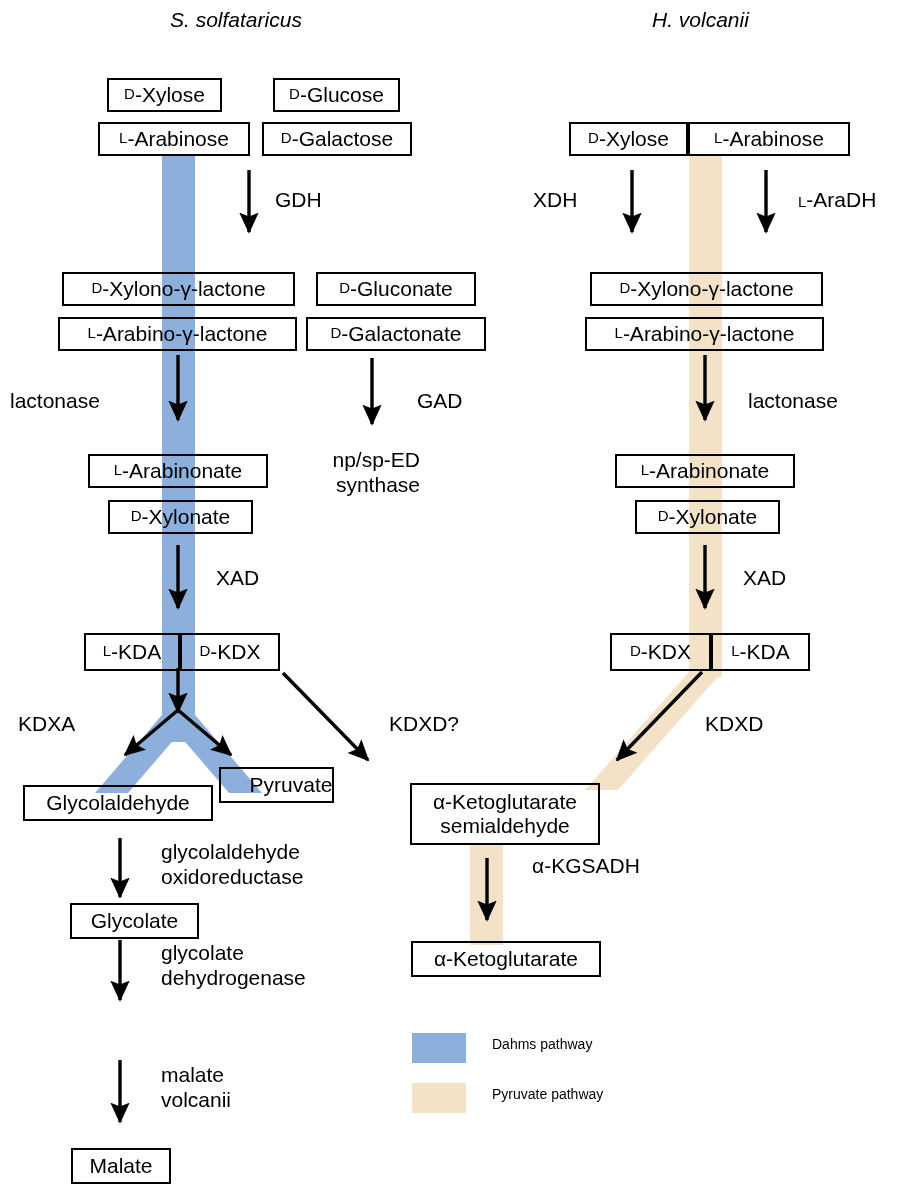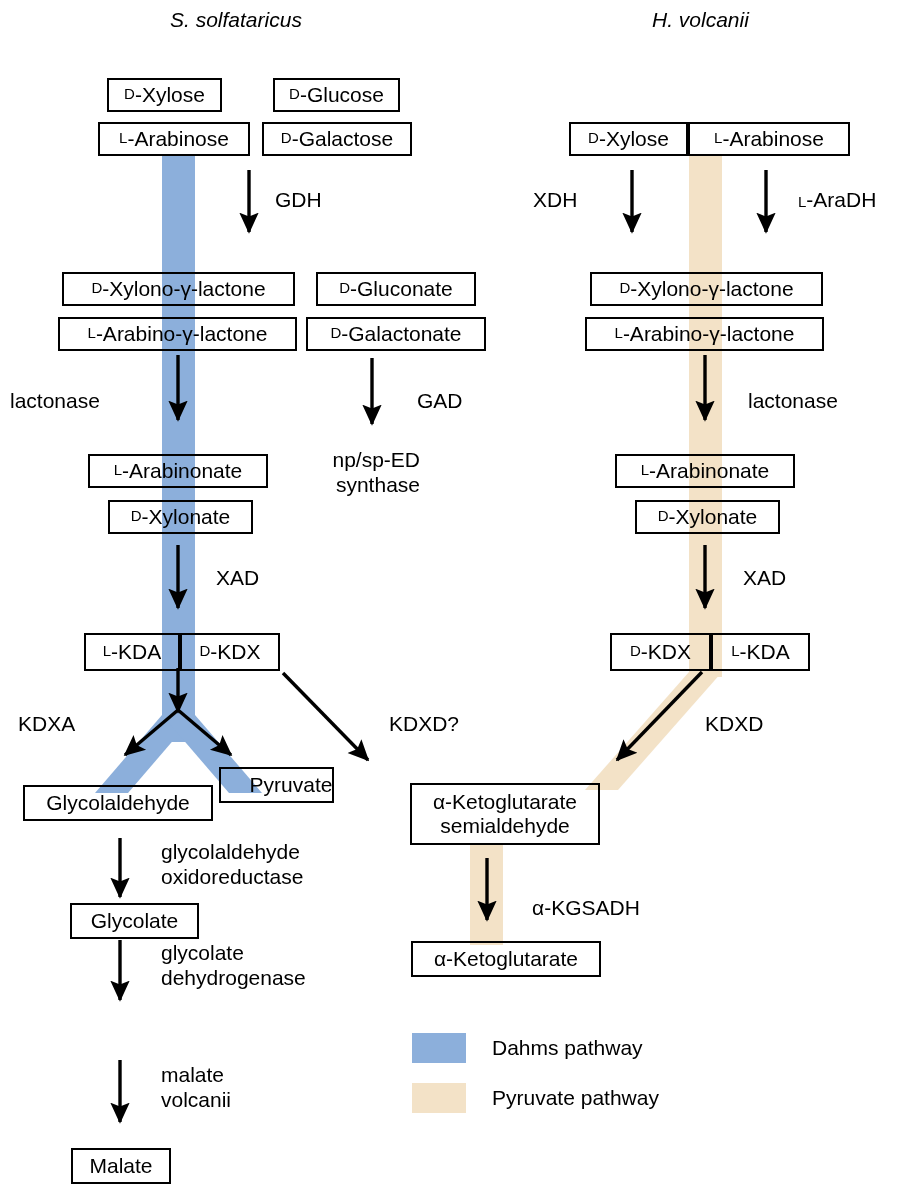--- a/index.html
+++ b/index.html
@@ -66,21 +66,21 @@
   }
   .enz .sc { font-size: 15px; }
   .enz.ctr { text-align: right; }
   .legend-sw {
     position: absolute;
     width: 54px;
     height: 30px;
   }
   .legend-lb {
     position: absolute;
-    font-size: 21px;
+    font-size: 14px;
     color: #000;
     white-space: nowrap;
     font-family: "Liberation Sans", sans-serif;
   }
 </style>
 </head>
 <body>
 
 <div id="root">
 
@@ -290,21 +290,21 @@
       <span>-KDA</span>
   </div>
 
   <div class="enz" style="left:705px; top:712px;">KDXD</div>
 
   <div class="mbox two-line" style="left:410px; top:783px; width:190px; height:62px;">
     <span>α-Ketoglutarate</span>
     <span>semialdehyde</span>
   </div>
 
-  <div class="enz" style="left:532px; top:896px;">α-KGSADH</div>
+  <div class="enz" style="left:532px; top:854px;">α-KGSADH</div>
 
   <div class="mbox" style="left:411px; top:941px; width:190px; height:36px;">
     <span>α-Ketoglutarate</span>
   </div>
 
   <div class="legend-sw" style="left:412px; top:1033px; background:#8cafdb;"></div>
   <div class="legend-lb" style="left:492px; top:1036px;">Dahms pathway</div>
 
   <div class="legend-sw" style="left:412px; top:1083px; background:#f3e2c7;"></div>
   <div class="legend-lb" style="left:492px; top:1086px;">Pyruvate pathway</div>

